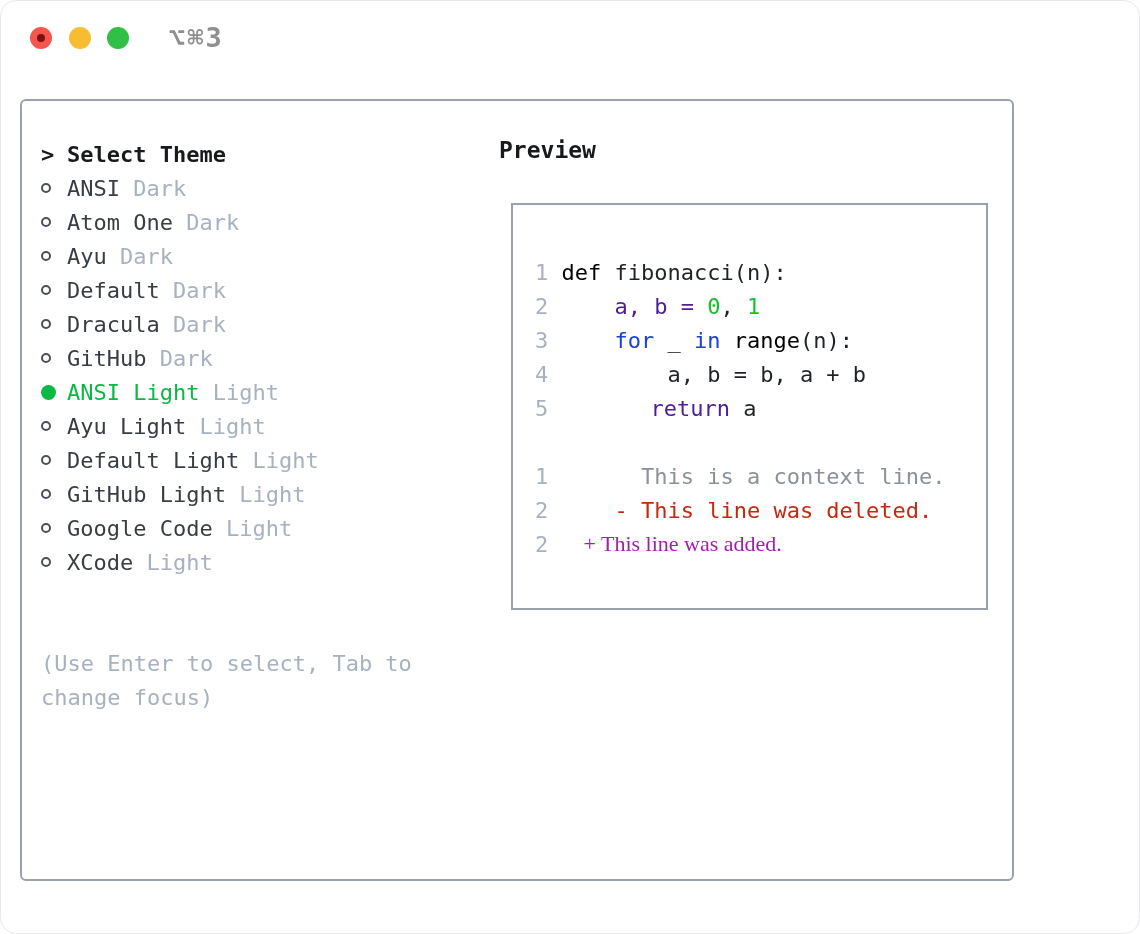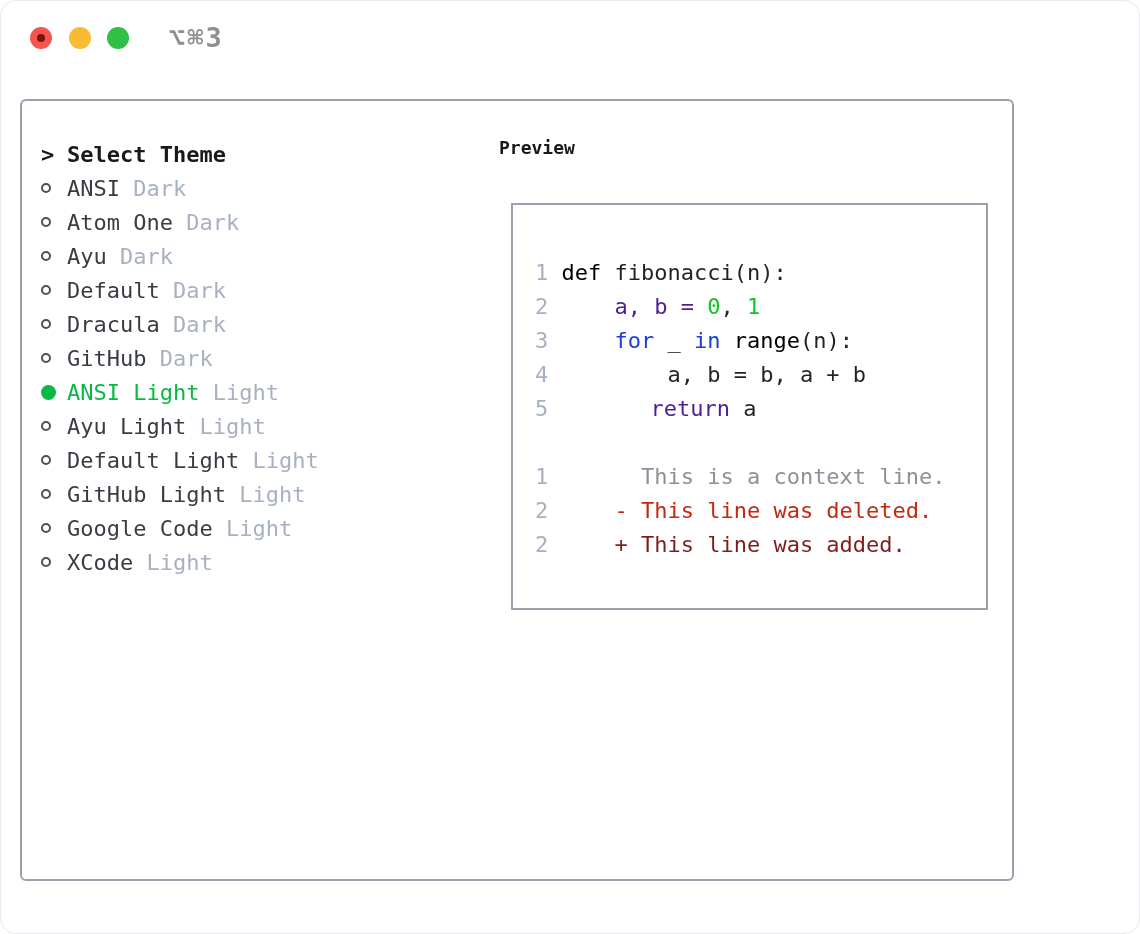--- a/index.html
+++ b/index.html
@@ -30,21 +30,21 @@
   .marker { width:26px; display:flex; align-items:center; flex:0 0 26px; }
   .chevron { font-weight:bold; color:#17191c; }
   .radio { width:10px; height:10px; border:2.5px solid #4b5058; border-radius:50%; }
   .radio.on { width:15px; height:15px; border:none; background:#0ab944; }
   .hdr { font-weight:bold; color:#17191c; }
   .suffix { color:#a7b1c0; }
   .spacer { height:34px; }
   .hint { width:440px; color:#a7b1c0; line-height:34px; white-space:normal; }
 
   
-  .preview-title { position:absolute; left:477px; top:36px; font-size:18px; font-weight:bold; color:#17191c; }
+  .preview-title { position:absolute; left:477px; top:36px; font-size:23px; font-weight:bold; color:#17191c; }
   .preview-box {
     position:absolute; left:489px; top:102px; width:477px; height:407px;
     border:2px solid #99a1ad; background:#ffffff;
     padding:50px 0 0 22px; font-size:22px; overflow:hidden;
   }
   .crow { display:flex; height:34px; align-items:center; white-space:pre; }
   .ln { display:inline-block; width:1ch; margin-right:1ch; color:#a7b1c0; flex:0 0 auto; }
 </style>
 </head>
 <body>
@@ -78,32 +78,33 @@
           <div class="row"><span class="marker"><span class="radio"></span></span><span>GitHub Light</span><span class="suffix"> Light</span></div>
           <div class="row"><span class="marker"><span class="radio"></span></span><span>Google Code</span><span class="suffix"> Light</span></div>
           <div class="row"><span class="marker"><span class="radio"></span></span><span>XCode</span><span class="suffix"> Light</span></div>
         </div>
 
       <div class="spacer"></div>
 
 
       <div class="spacer"></div>
 
+      <div class="hint">(Use Enter to select, Tab to change focus)</div>
     </div>
 
     <div class="preview-title">Preview</div>
 
     <div class="preview-box">
       <div id="preview-lines">
           <div class="crow"><span class="ln">1</span><span style="color: #000000;">def</span><span style="color: rgb(31, 35, 40);"> fibonacci(n):</span></div>
           <div class="crow"><span class="ln">2</span><span style="color: #4c1d95;">    a, b = </span><span style="color: rgb(18, 194, 42);">0</span><span style="color: rgb(31, 35, 40);">, </span><span style="color: rgb(18, 194, 42);">1</span></div>
           <div class="crow"><span class="ln">3</span><span style="color: rgb(31, 35, 40);">    </span><span style="color: rgb(29, 64, 212);">for</span><span style="color: rgb(31, 35, 40);"> _ </span><span style="color: rgb(29, 64, 212);">in</span><span style="color: rgb(31, 35, 40);"> </span><span style="color: #000000;">range</span><span style="color: rgb(31, 35, 40);">(n):</span></div>
           <div class="crow"><span class="ln">4</span><span style="color: rgb(31, 35, 40); text-align: right;">        a, b = b, a + b</span></div>
           <div class="crow"><span class="ln">5</span><span style="color: rgb(31, 35, 40);">    </span><span style="color: #4c1d95; margin-left: 36px;">return</span><span style="color: rgb(31, 35, 40);"> a</span></div>
           <div class="crow"><span class="ln"></span></div>
           <div class="crow"><span class="ln">1</span><span style="color: rgb(139, 145, 152);">      This is a context line.</span></div>
           <div class="crow"><span class="ln">2</span><span style="color: rgb(195, 41, 15);">    - This line was deleted.</span></div>
-          <div class="crow"><span class="ln">2</span><span style="color: #7f1d1d;">    + This line was added.</span></div>
+          <div class="crow"><span class="ln">2</span><span style="color: #a21caf; font-family: Liberation Serif, serif;">    + This line was added.</span></div>
         </div>
     </div>
 
   </div>
 </div>
 
 </body></html>

